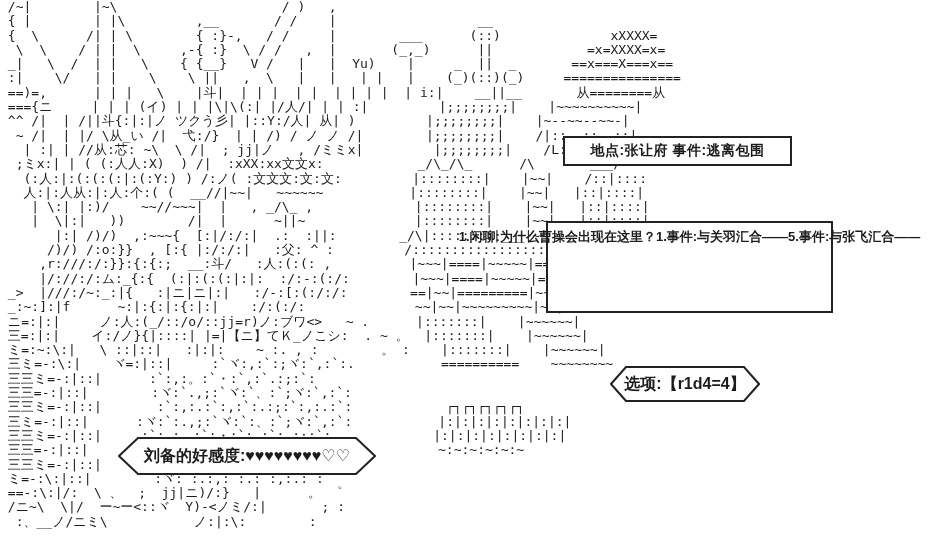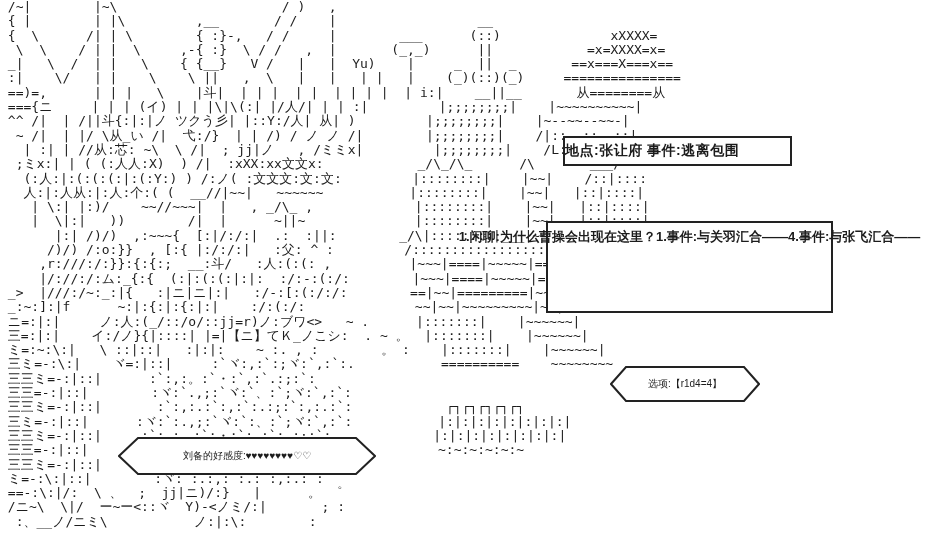--- a/index.html
+++ b/index.html
@@ -16,39 +16,39 @@
     position:absolute;top:0;left:0;margin:0;
     font-family:"DejaVu Sans Mono",monospace;
     font-size:13px;line-height:14.3px;
     color:#1c1c1c;white-space:pre;
   }
   .panel{
     position:absolute;
     background:#ffffff;
     border:2px solid #222222;
     box-sizing:border-box;
-    display:flex;align-items:center;
+    display:flex;align-items:center;justify-content:center;
   }
   .panel.status{
     left:563px;top:136px;width:229px;height:30px;
     font-size:14px;font-weight:bold;letter-spacing:0.5px;
   }
   .panel.menu{
     left:546px;top:221px;width:287px;height:92px;
     flex-direction:row;align-items:flex-start;justify-content:center;
     padding:4px 10px;
     font-size:13px;font-weight:bold;
   }
   .menu-option{line-height:20px;white-space:nowrap;cursor:pointer;}
   .shape-box{position:absolute;}
   .shape-box svg{position:absolute;inset:0;display:block;}
   .shape-box .shape-label{
     position:absolute;inset:0;
     display:flex;align-items:center;justify-content:center;
-    font-size:10px;font-weight:normal;white-space:nowrap;
+    font-size:16px;font-weight:bold;white-space:nowrap;
   }
   .shape-box.option{left:610px;top:366px;width:150px;height:36px;}
   .shape-box.affection{left:118px;top:437px;width:258px;height:38px;}
 </style>
 </head>
 <body>
 
 <div class="stage">
 
   <pre class="aa"> /~|        |~\                     / )   ,
@@ -90,21 +90,21 @@
   :、__ノ/ニミ\           ノ:|:\:        :
 </pre>
 
   <div class="panel status">
     <span>地点:张让府 事件:逃离包围</span>
   </div>
 
   <div class="panel menu">
     <div class="menu-option">1.闲聊:为什么曹操会出现在这里？</div>
     <div class="menu-option">1.事件:与关羽汇合——</div>
-    <div class="menu-option">4.事件:与张飞汇合——</div>
+    <div class="menu-option">5.事件:与张飞汇合——</div>
   </div>
 
   <div class="shape-box option">
     <svg viewBox="0 0 150 36" width="150" height="36">
       <polygon points="16,1 134,1 149,18 134,35 16,35 1,18" fill="#ffffff" stroke="#222222" stroke-width="2"></polygon>
     </svg>
     <span class="shape-label">选项:【r1d4=4】</span>
   </div>
 
   <div class="shape-box affection">

